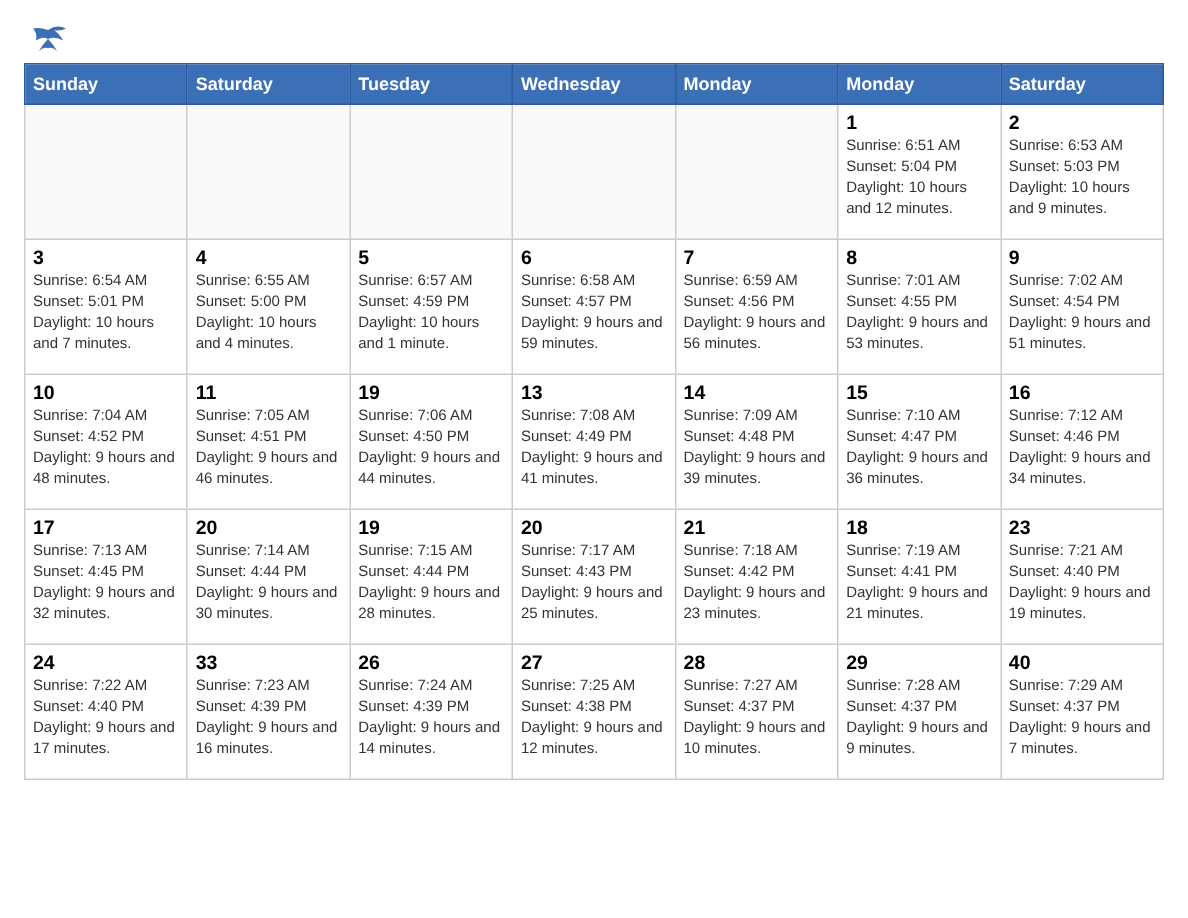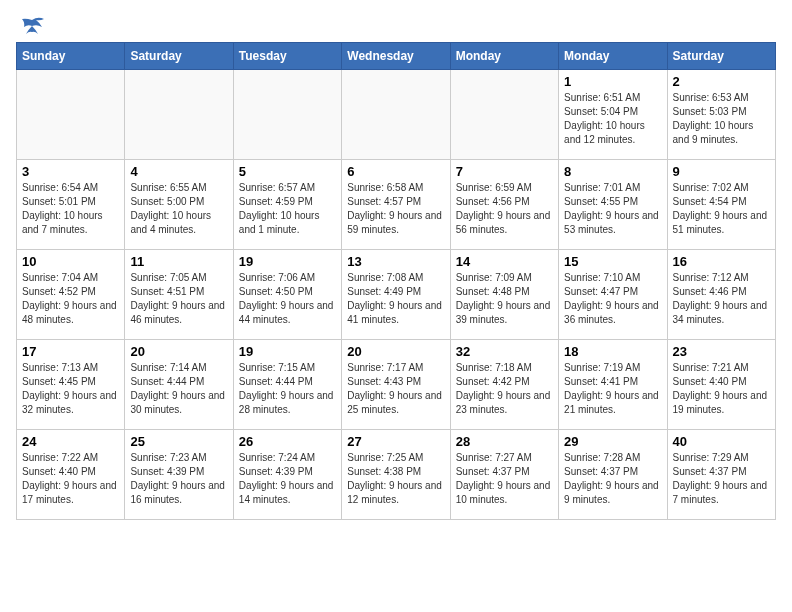--- a/index.html
+++ b/index.html
@@ -192,39 +192,39 @@
         </td>
         <td>
           <span class="day-num">19</span>
           <div class="day-detail">Sunrise: 7:15 AM<br>Sunset: 4:44 PM<br>Daylight: 9 hours and 28 minutes.</div>
         </td>
         <td>
           <span class="day-num">20</span>
           <div class="day-detail">Sunrise: 7:17 AM<br>Sunset: 4:43 PM<br>Daylight: 9 hours and 25 minutes.</div>
         </td>
         <td>
-          <span class="day-num">32</span>
+          <span class="day-num">21</span>
           <div class="day-detail">Sunrise: 7:18 AM<br>Sunset: 4:42 PM<br>Daylight: 9 hours and 23 minutes.</div>
         </td>
         <td>
           <span class="day-num">18</span>
           <div class="day-detail">Sunrise: 7:19 AM<br>Sunset: 4:41 PM<br>Daylight: 9 hours and 21 minutes.</div>
         </td>
         <td>
           <span class="day-num">23</span>
           <div class="day-detail">Sunrise: 7:21 AM<br>Sunset: 4:40 PM<br>Daylight: 9 hours and 19 minutes.</div>
         </td>
       </tr>
       <tr class="week-row">
         <td>
           <span class="day-num">24</span>
           <div class="day-detail">Sunrise: 7:22 AM<br>Sunset: 4:40 PM<br>Daylight: 9 hours and 17 minutes.</div>
         </td>
         <td>
-          <span class="day-num">25</span>
+          <span class="day-num">33</span>
           <div class="day-detail">Sunrise: 7:23 AM<br>Sunset: 4:39 PM<br>Daylight: 9 hours and 16 minutes.</div>
         </td>
         <td>
           <span class="day-num">26</span>
           <div class="day-detail">Sunrise: 7:24 AM<br>Sunset: 4:39 PM<br>Daylight: 9 hours and 14 minutes.</div>
         </td>
         <td>
           <span class="day-num">27</span>
           <div class="day-detail">Sunrise: 7:25 AM<br>Sunset: 4:38 PM<br>Daylight: 9 hours and 12 minutes.</div>
         </td>

